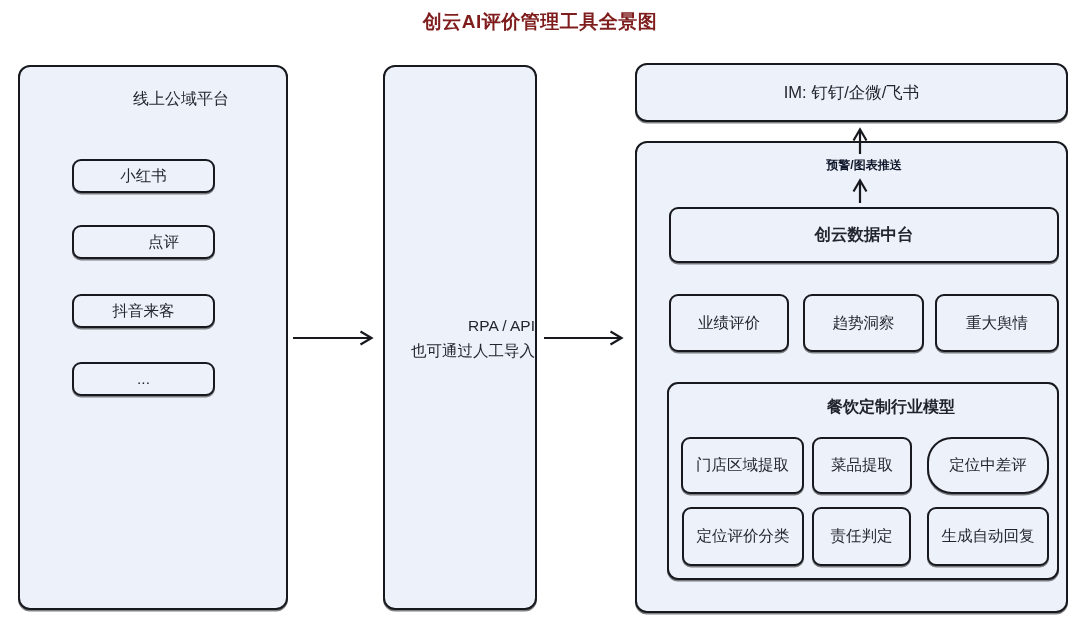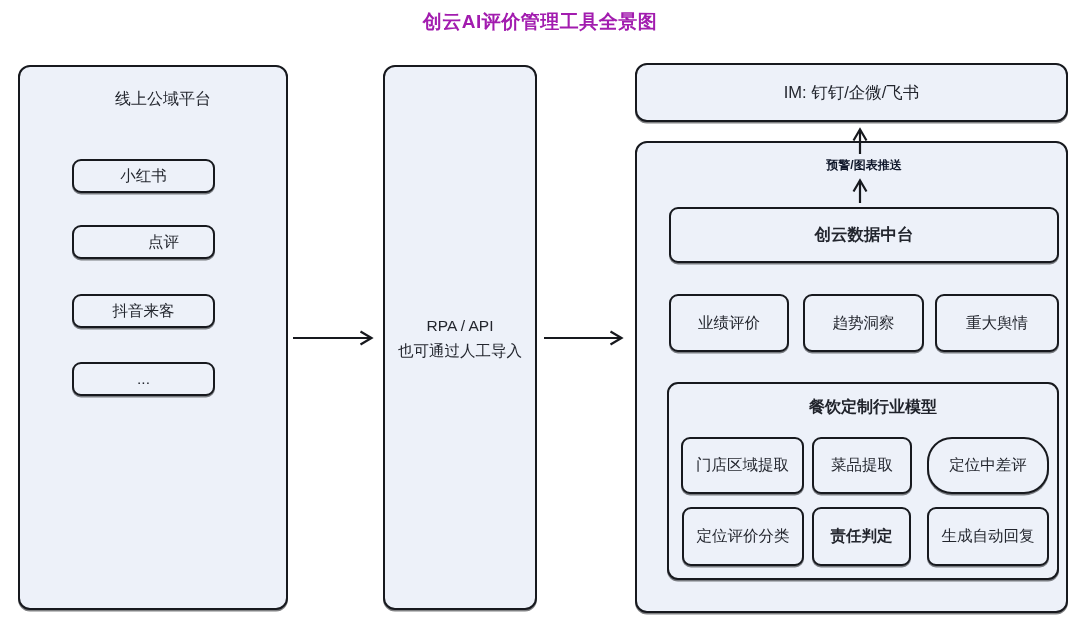--- a/index.html
+++ b/index.html
@@ -4,47 +4,47 @@
 <style>
   html,body{margin:0;padding:0;}
   body{
     width:1080px;height:625px;background:#ffffff;
     font-family:"Liberation Sans","DejaVu Sans",sans-serif;
     color:#1c1f26;position:relative;overflow:hidden;
   }
   .stage{position:absolute;inset:0;}
   .title{
     position:absolute;top:9px;left:0;width:1080px;text-align:center;
-    font-size:19px;font-weight:bold;color:#a21caf;letter-spacing:.5px;
+    font-size:19px;font-weight:bold;color:#7f1d1d;letter-spacing:.5px;
   }
   .panel{
     position:absolute;box-sizing:border-box;background:#edf1f9;
     border:2px solid #17191e;border-radius:12px;
     box-shadow:0 1.5px 0 rgba(23,25,30,.55);
   }
   .node{
     position:absolute;box-sizing:border-box;background:#edf1f9;
     border:2px solid #17191e;border-radius:9px;
     box-shadow:0 1.5px 0 rgba(23,25,30,.55);
     display:flex;align-items:center;justify-content:center;
     font-size:15.5px;color:#23262e;text-align:center;white-space:nowrap;
   }
   .panel-title{
-    position:absolute;left:10px;width:100%;text-align:center;
-    font-size:16px;color:#23262e;
+    position:absolute;left:1px;width:100%;text-align:center;
+    font-size:16px;color:#23262e;padding-left:27px;
   }
   
   #left-panel{left:18px;top:65px;width:270px;height:545px;}
   #left-panel .panel-title{top:22px;}
   .lp-item{left:52px;width:143px;height:34px;}
   #lp-0{top:92px;} #lp-1{top:158px;padding-left:40px;} #lp-2{top:227px;} #lp-3{top:295px;}
   
   #middle-panel{
     left:383px;top:65px;width:154px;height:545px;
-    display:flex;flex-direction:column;align-items:center;justify-content:center;
+    display:flex;flex-direction:column;align-items:flex-end;justify-content:center;
   }
   #middle-panel .line{font-size:15.5px;line-height:25px;color:#23262e;text-align:center;}
   
   #im-box{
     left:635px;top:63px;width:433px;height:59px;
     display:flex;align-items:center;justify-content:center;font-size:16.5px;color:#23262e;
   }
   
   #right-panel{left:635px;top:141px;width:433px;height:472px;}
   #push-label{position:absolute;left:32px;width:390px;top:14px;text-align:center;
@@ -53,21 +53,21 @@
   .cap{top:151px;height:58px;}
   #cap-0{left:32px;width:120px;} #cap-1{left:166px;width:121px;} #cap-2{left:298px;width:124px;}
   
   #model-box{left:30px;top:239px;width:392px;height:198px;border-radius:11px;}
   #model-title{top:13px;font-weight:bold;font-size:16px;color:#20232b;}
   .mi{height:57px;}
   #mi-0{left:12px;top:53px;width:123px;}
   #mi-1{left:143px;top:53px;width:100px;}
   #mi-2{left:258px;top:53px;width:122px;border-radius:25px;}
   #mi-3{left:13px;top:123px;width:122px;height:59px;}
-  #mi-4{left:143px;top:123px;width:99px;height:59px;font-weight:bold;}
+  #mi-4{left:143px;top:123px;width:99px;height:59px;}
   #mi-5{left:258px;top:123px;width:122px;height:59px;}
   
   #arrows{position:absolute;left:0;top:0;pointer-events:none;z-index:5;}
 </style>
 </head>
 <body>
 
 <div class="stage">
 
   <div class="title">创云AI评价管理工具全景图</div>

